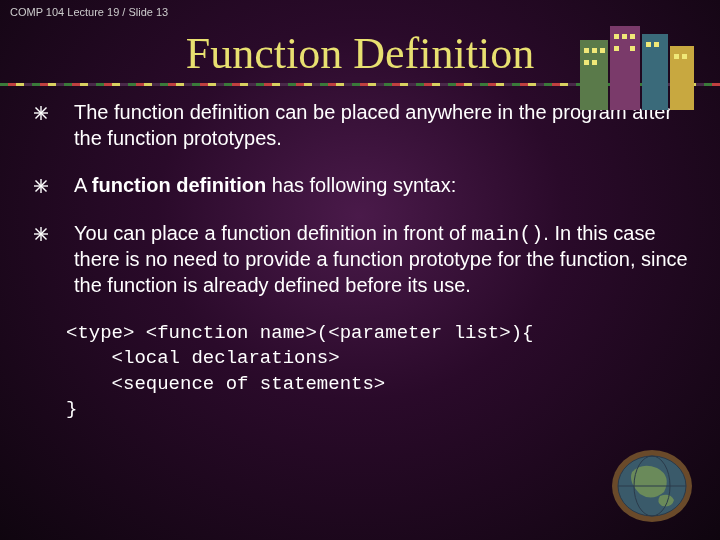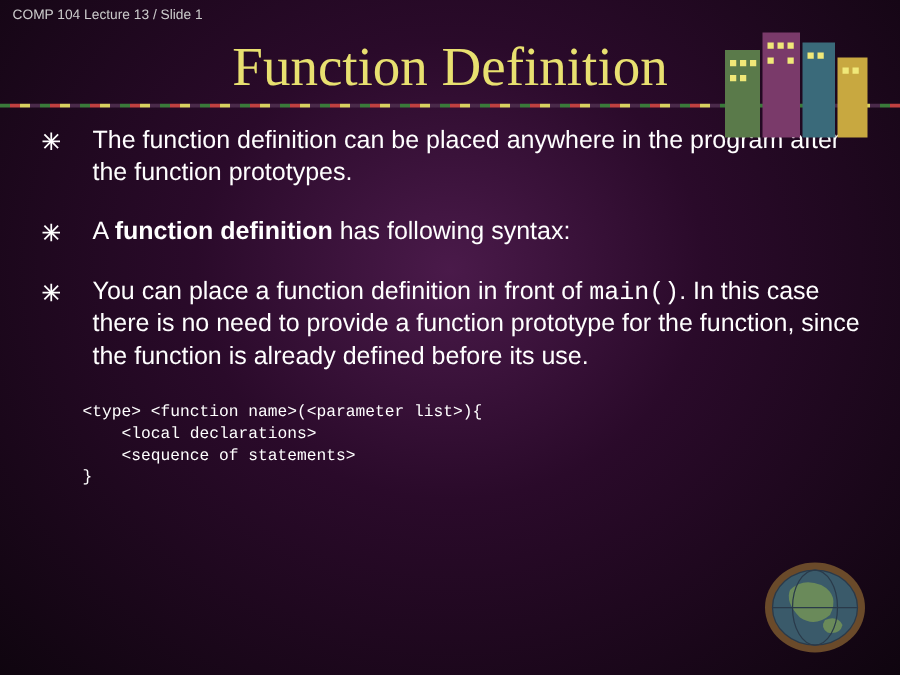--- a/index.html
+++ b/index.html
@@ -6,28 +6,28 @@
 body{width:720px;height:540px;overflow:hidden;font-family:Arial,Helvetica,sans-serif;background:radial-gradient(ellipse at 50% 40%,#4a1a4a 0%,#2a0a2a 40%,#0f050f 100%);color:#fff;position:relative}
 .header{padding:6px 10px 2px;font-size:11px;color:#ccc}
 .title{font-family:"Times New Roman",Times,serif;font-size:44px;color:#e8e070;text-align:center;margin:8px 0 4px;font-weight:400}
 .divider{height:3px;background:repeating-linear-gradient(90deg,#3a7a3a 0 8px,#c04040 8px 16px,#d8d060 16px 24px,#4a2a4a 24px 32px);margin:0 0 14px}
 .content{padding:0 32px}
 .bullet{display:flex;gap:24px;margin-bottom:22px;font-size:20px;line-height:1.28}
 .bullet .mark{flex:0 0 18px;height:18px;margin-top:4px}
 .bullet .mark svg{display:block}
 .bullet .text{flex:1}
 .code-inline{font-family:"Courier New",monospace}
-.code-block{font-family:"Courier New",monospace;font-size:13px;line-height:1.35;margin-left:34px;white-space:pre}
+.code-block{font-family:"Courier New",monospace;font-size:19px;line-height:1.35;margin-left:34px;white-space:pre}
 .clip1{position:absolute;top:18px;right:18px;width:130px;height:94px}
 .clip2{position:absolute;bottom:10px;right:18px;width:100px;height:88px}
 </style>
 </head>
 <body>
 
-<div class="header">COMP 104 Lecture 13 / Slide 1</div>
+<div class="header">COMP 104 Lecture 19 / Slide 13</div>
 
 <div class="clip1">
 <svg viewBox="0 0 130 94">
 <rect x="8" y="22" width="28" height="70" fill="#5a7a4a"></rect>
 <rect x="38" y="8" width="30" height="84" fill="#7a3a6a"></rect>
 <rect x="70" y="16" width="26" height="76" fill="#3a6a7a"></rect>
 <rect x="98" y="28" width="24" height="64" fill="#c8a840"></rect>
 <g fill="#f0e878">
 <rect x="12" y="30" width="5" height="5"></rect>
         <rect x="20" y="30" width="5" height="5"></rect>

